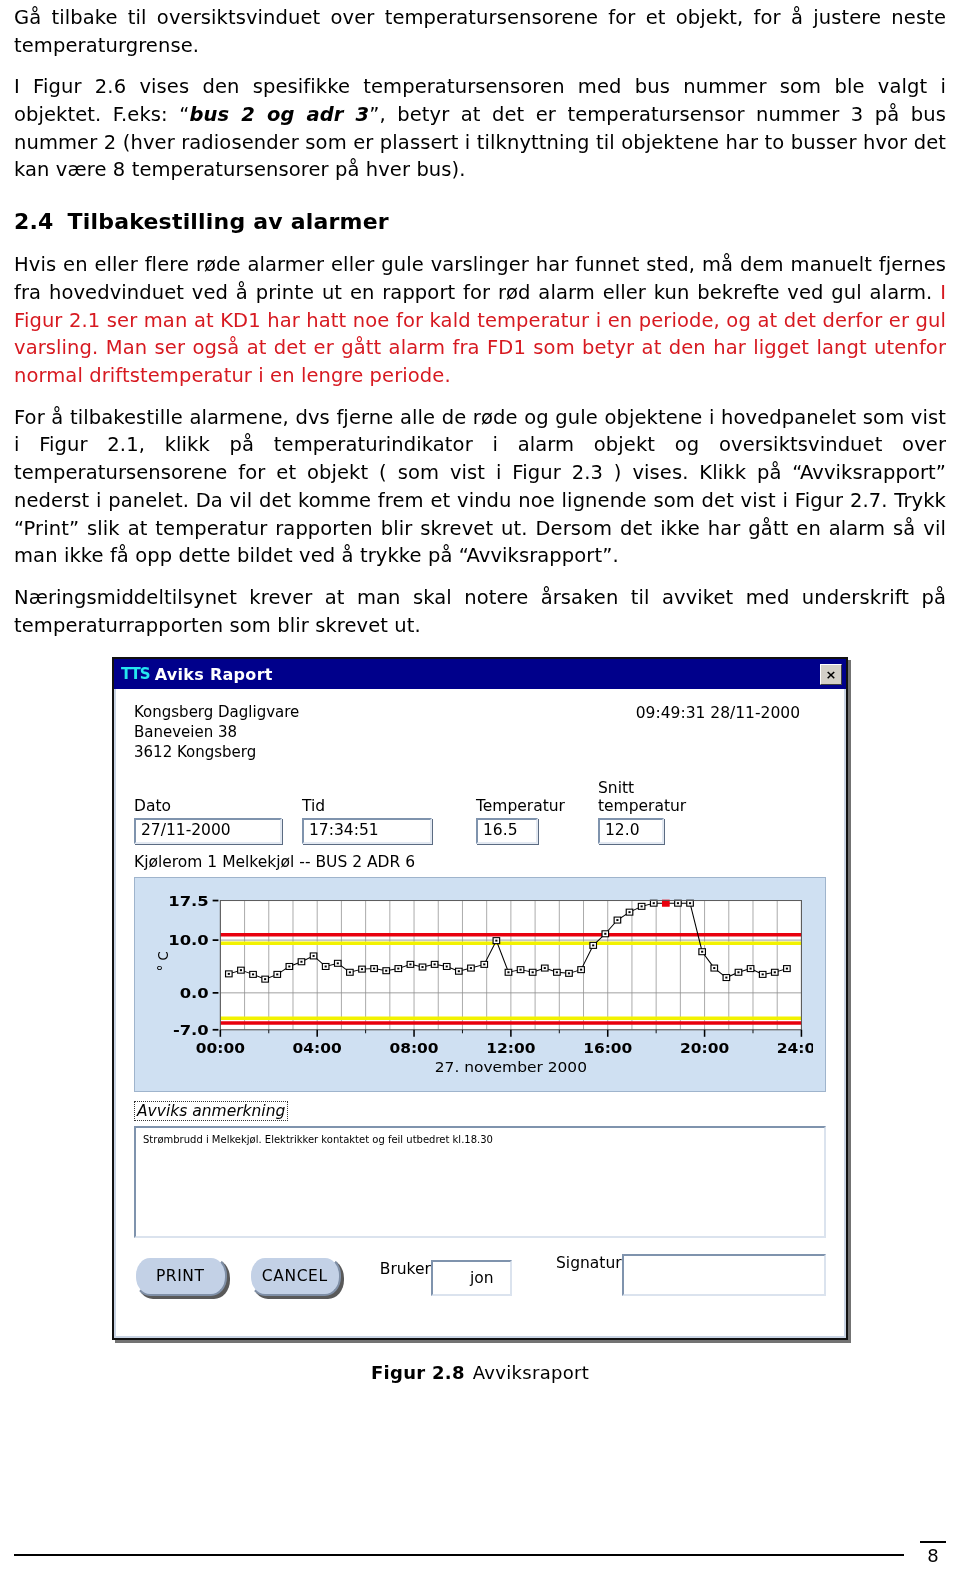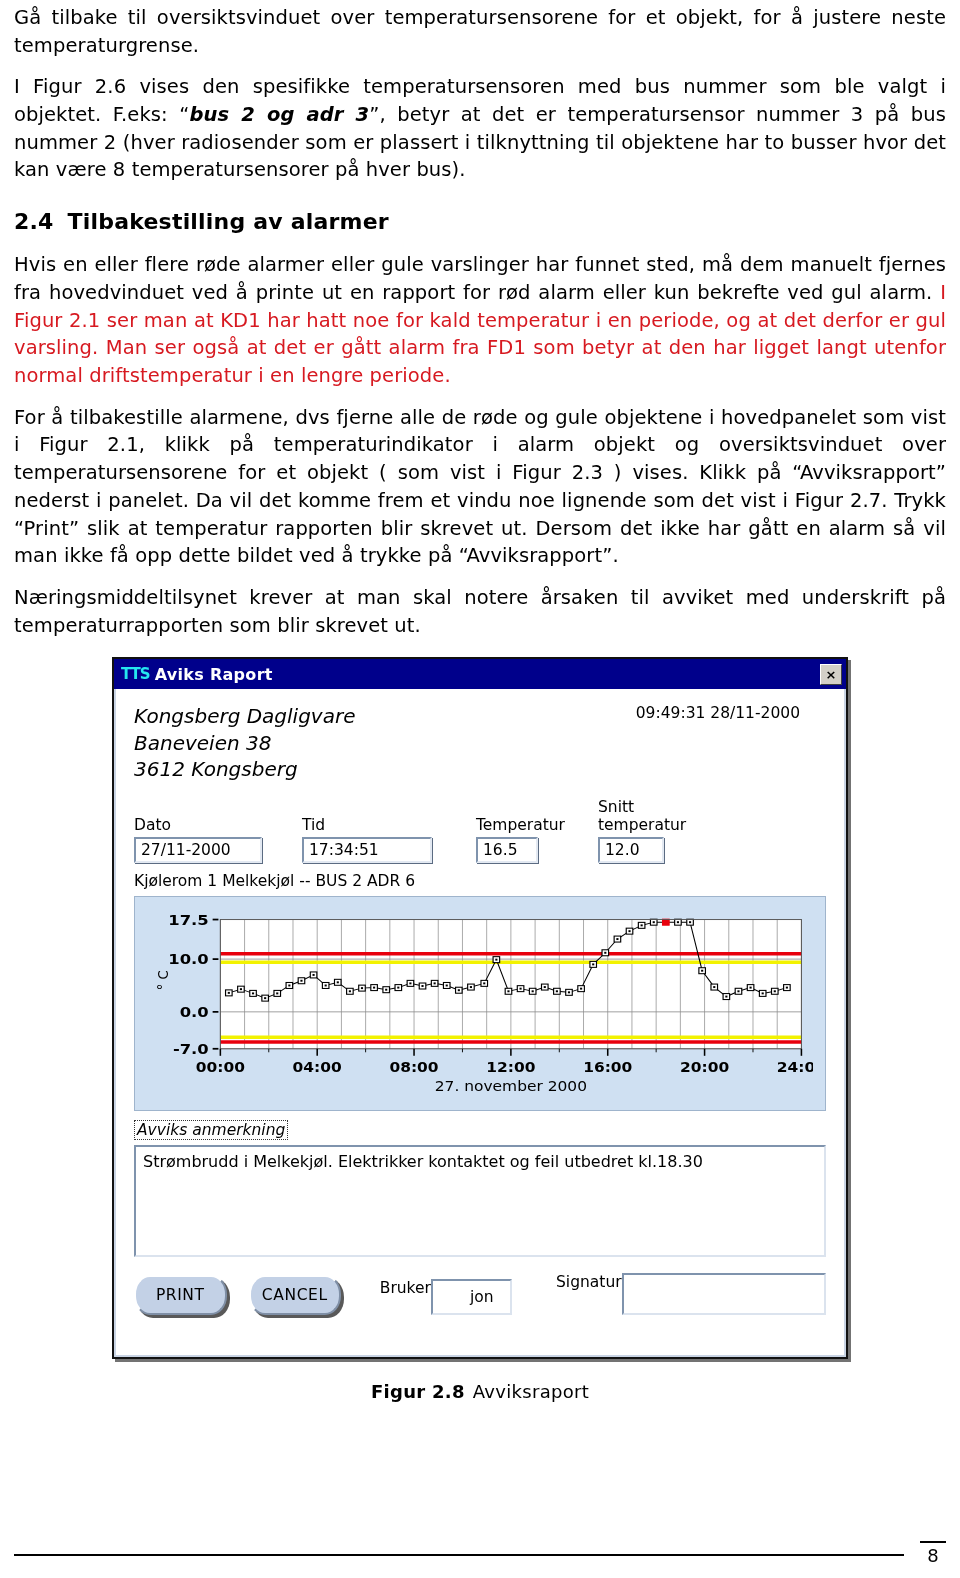--- a/index.html
+++ b/index.html
@@ -72,40 +72,40 @@
     border-right-color:#404040;border-bottom-color:#404040;
     display:flex;align-items:center;justify-content:center;
     font-size:13px;font-weight:bold;color:#000;line-height:1;
     cursor:pointer;
   }
 
   .win-body{padding:14px 18px 14px 18px;}
 
   
   .hdr{display:flex;justify-content:space-between;align-items:flex-start;}
-  .addr{font-size:20px;line-height:1.32;font-style:italic;}
+  .addr{font-size:15px;line-height:1.32;}
   .stamp{font-size:15.5px;padding-right:26px;padding-top:1px;}
 
   
   .fields{display:flex;align-items:flex-end;margin-top:16px;}
   .field{display:flex;flex-direction:column;}
   .field .lbl{font-size:15.5px;margin-bottom:3px;}
   .field .box{
     background:#ffffff;
     border:2px solid #8ea4c0;
     border-top-color:#7f93ad;border-left-color:#7f93ad;
     border-right-color:#e3e9f2;border-bottom-color:#e3e9f2;
     box-shadow:1px 1px 0 #5b6b82;
     font-size:15.5px;
     padding:2px 6px 3px 5px;
     box-sizing:border-box;
     height:26px;
     display:flex;align-items:center;
   }
-  .f-dato{width:140px;}  .f-dato .box{width:128px;}
+  .f-dato{width:140px;}  .f-dato .box{width:148px;}
   .f-tid {width:130px;}  .f-tid  .box{width:130px;text-align:right;}
   .f-temp{width:62px;}   .f-temp .box{width:62px;}
   .f-snitt{width:66px;}  .f-snitt .box{width:66px;}
   .sp1{width:28px;} .sp2{width:44px;} .sp3{width:60px;}
 
   .sensor-line{font-size:15.5px;margin-top:9px;margin-bottom:6px;}
 
   
   .chart-frame{
     background:#cfe0f2;
@@ -125,21 +125,21 @@
     padding:0 2px;
     margin:9px 0 5px 0;
     font-style:italic;
   }
   .ann-box{
     background:#ffffff;
     border:2px solid #8ea4c0;
     border-top-color:#7f93ad;border-left-color:#7f93ad;
     border-right-color:#dbe3ee;border-bottom-color:#dbe3ee;
     height:112px;
-    font-size:16px;
+    font-size:10px;
     padding:5px 7px;
     box-sizing:border-box;
     line-height:1.3;
   }
 
   
   .ctrl{display:flex;align-items:flex-end;margin-top:16px;padding-bottom:26px;}
   .btn{
     width:100px;height:40px;
     background:#c3d1e6;

